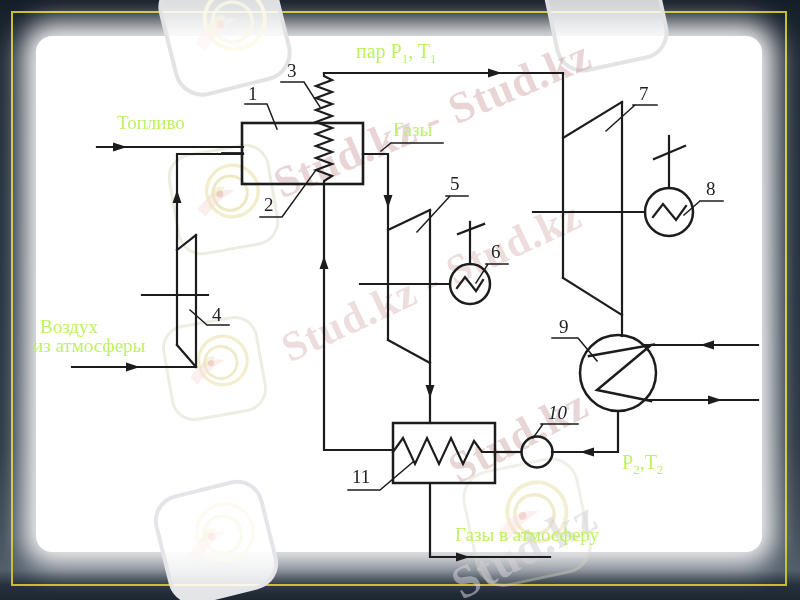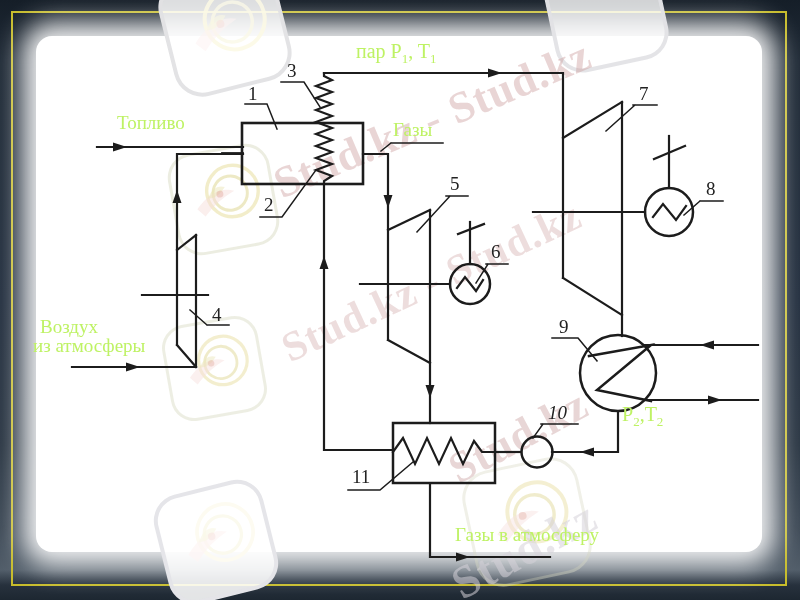--- a/index.html
+++ b/index.html
@@ -212,21 +212,21 @@
   <span class="lbl" style="left:33px;top:336px;text-align:center;">из атмосферы</span>
 
   <span class="lbl" style="left:356px;top:41px;font-size:20px;">
     <span>пар P</span><sub>1</sub><span>, T</span><sub>1</sub>
   </span>
 
   <span class="lbl" style="left:393px;top:120px;">Газы</span>
 
   <span class="lbl" style="left:455px;top:525px;">Газы в атмосферу</span>
 
-  <span class="lbl" style="left:622px;top:404px;font-size:20px;text-align:right;">
+  <span class="lbl" style="left:622px;top:452px;font-size:20px;text-align:right;">
     <span>P</span><sub>2</sub><span>,T</span><sub>2</sub>
   </span>
 
   <span class="num" style="left:248px;top:84px;">1</span>
   <span class="num" style="left:264px;top:195px;">2</span>
   <span class="num" style="left:287px;top:61px;">3</span>
   <span class="num" style="left:212px;top:305px;">4</span>
   <span class="num" style="left:450px;top:174px;">5</span>
   <span class="num" style="left:491px;top:242px;">6</span>
   <span class="num" style="left:639px;top:84px;">7</span>

